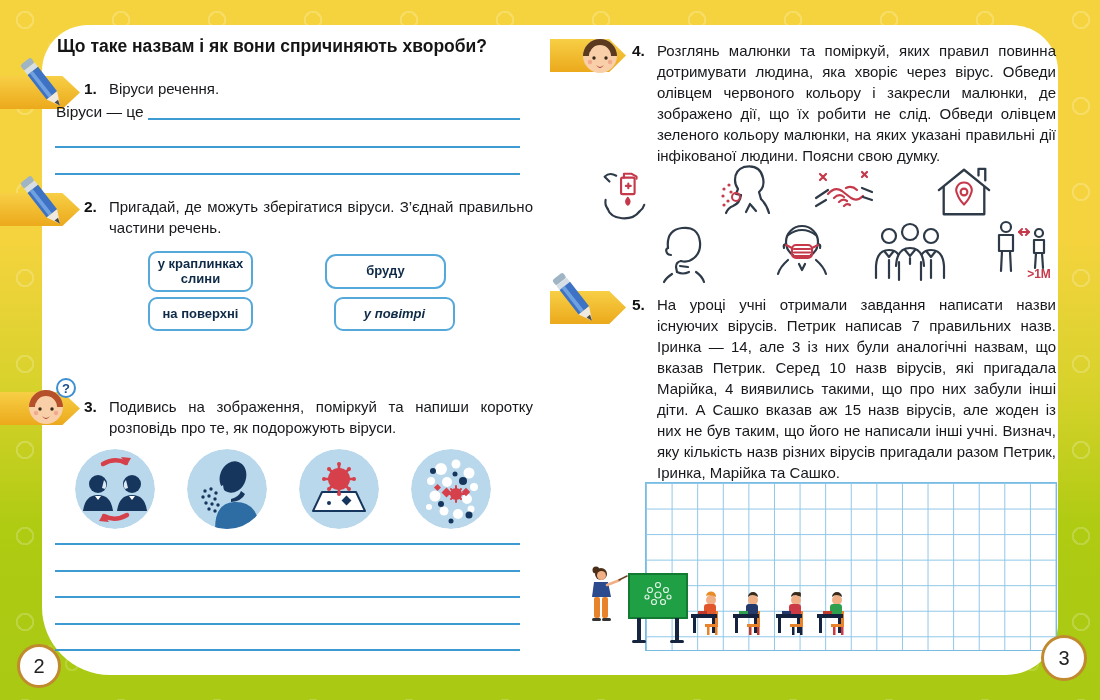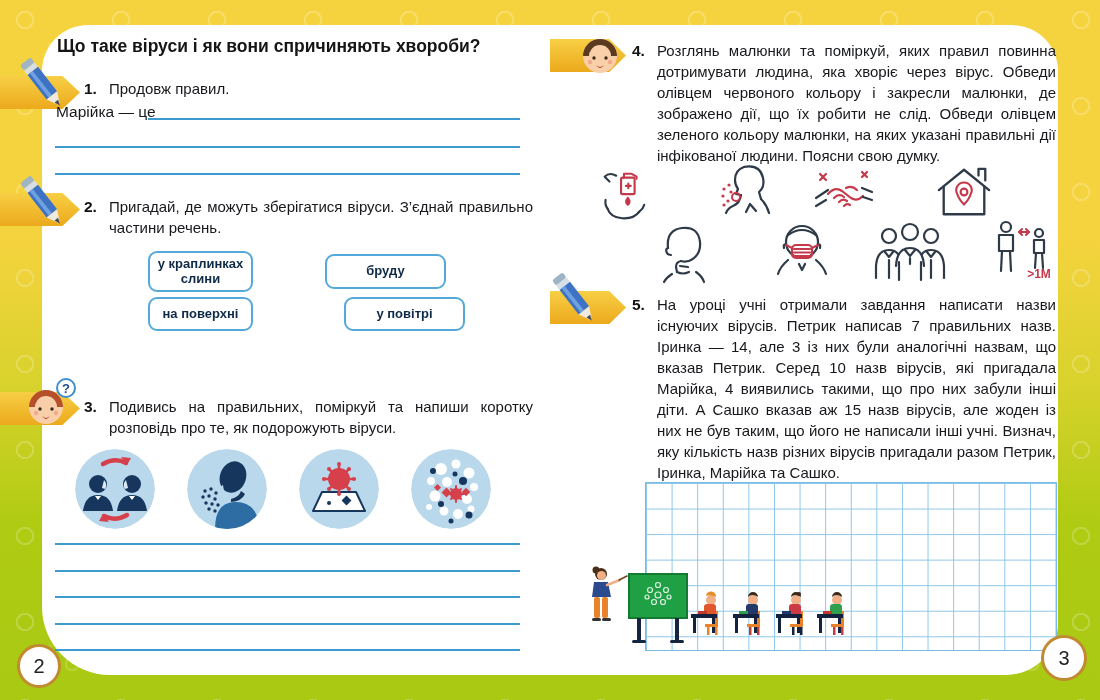--- a/index.html
+++ b/index.html
@@ -34,40 +34,40 @@
       linear-gradient(to bottom,#8EC7E8 1px,transparent 1px);
     background-size:25.6px 25.55px;}
   svg{display:block;}
 </style>
 </head>
 <body>
 
 <div class="stage">
   <div class="spread"></div>
 
-  <div class="abs title" style="left:57px;top:36px;width:482px;">Що таке віруси і як вони спричиняють хвороби?</div>
+  <div class="abs title" style="left:57px;top:36px;width:482px;">Що таке назвам і як вони спричиняють хвороби?</div>
 
   <div class="abs banner" style="left:0;top:76px;"></div>
   <div class="abs" style="left:20px;top:53px;">
     <svg width="46" height="62" viewBox="0 0 40 56">
       <g transform="rotate(-38 20 28)">
         <rect x="14" y="2" width="12" height="6" rx="2" fill="#9FB4C4"></rect>
         <rect x="14" y="8" width="12" height="5" fill="#D7DFE6"></rect>
         <rect x="14" y="13" width="12" height="28" fill="#3D72C4"></rect>
         <rect x="16.5" y="13" width="3.5" height="28" fill="#6FA0DF"></rect>
         <polygon points="14,41 26,41 20,53" fill="#EFE9E0"></polygon>
         <polygon points="18,47.5 22,47.5 20,53" fill="#4A4A4A"></polygon>
       </g>
     </svg>
   </div>
   <p class="abs task-text" style="left:109px;top:78px;width:424px;margin:0;text-align:left;">
     <span class="tnum">1.</span>
-    <span>Продовж правил.</span>
+    <span>Віруси речення.</span>
   </p>
-  <div class="abs" style="left:56px;top:103px;font-size:15.5px;color:#17181c;">Марійка — це</div>
+  <div class="abs" style="left:56px;top:103px;font-size:15.5px;color:#17181c;">Віруси — це</div>
   <div class="abs wline" style="left:148px;top:118px;width:372px;"></div>
   <div class="abs wline" style="left:55px;top:146px;width:465px;"></div>
   <div class="abs wline" style="left:55px;top:173px;width:465px;"></div>
 
   <div class="abs banner" style="left:0;top:193px;"></div>
   <div class="abs" style="left:20px;top:171px;">
     <svg width="46" height="62" viewBox="0 0 40 56">
       <g transform="rotate(-38 20 28)">
         <rect x="14" y="2" width="12" height="6" rx="2" fill="#9FB4C4"></rect>
         <rect x="14" y="8" width="12" height="5" fill="#D7DFE6"></rect>
@@ -78,41 +78,41 @@
       </g>
     </svg>
   </div>
   <p class="abs task-text" style="left:109px;top:196px;width:424px;margin:0;">
     <span class="tnum">2.</span>
     <span>Пригадай, де можуть зберігатися віруси. З’єднай правильно частини речень.</span>
   </p>
 
   <div class="abs optbox" style="left:148px;top:297px;width:101px;height:30px;">на поверхні</div>
   <div class="abs optbox" style="left:148px;top:251px;width:101px;height:37px;">у краплинках слини</div>
-  <div class="abs optbox" style="left:325px;top:254px;width:117px;height:31px;">бруду</div>
-  <div class="abs optbox" style="left:344px;top:297px;width:117px;height:30px;">у повітрі</div>
+  <div class="abs optbox" style="left:325px;top:254px;width:117px;height:31px;border-radius:11px;">бруду</div>
+  <div class="abs optbox" style="left:334px;top:297px;width:117px;height:30px;font-style:italic;">у повітрі</div>
 
   <div class="abs banner" style="left:0;top:392px;"></div>
   <div class="abs" style="left:20px;top:377px;">
     <svg width="58" height="54" viewBox="0 0 58 54">
       <circle cx="26" cy="30" r="17" fill="#F8CFA8"></circle>
       <path d="M9,30 A17,17 0 0 1 43,30 L37,30 A11,11 0 0 0 15,30 Z" fill="#B5502A"></path>
       <path d="M12,24 q6,-9 16,-8 q-10,3 -12,10 z" fill="#B5502A"></path>
       <circle cx="20" cy="32" r="1.7" fill="#3A2A1A"></circle>
       <circle cx="32" cy="32" r="1.7" fill="#3A2A1A"></circle>
       <path d="M22,39 q4,4 8,0 q-4,6 -8,0 z" fill="#A33327"></path>
       <circle cx="16" cy="36" r="2.2" fill="#F2A98C"></circle>
       <circle cx="36" cy="36" r="2.2" fill="#F2A98C"></circle>
       <circle cx="46" cy="11" r="9" fill="#fff" stroke="#3D8FD1" stroke-width="2"></circle>
       <text x="46" y="15.5" text-anchor="middle" font-size="13" font-weight="bold" fill="#1B4E8C">?</text>
     </svg>
   </div>
   <p class="abs task-text" style="left:109px;top:396px;width:424px;margin:0;">
     <span class="tnum">3.</span>
-    <span>Подивись на правильних, поміркуй та напиши коротку розповідь про те, як подорожують віруси.</span>
+    <span>Подивись на зображення, поміркуй та напиши коротку розповідь про те, як подорожують віруси.</span>
   </p>
 
   <div class="abs circle-img" style="left:75px;top:449px;">
     <svg width="80" height="80" viewBox="0 0 80 80">
       <circle cx="40" cy="40" r="40" fill="#B9D8EC"></circle>
       <circle cx="23" cy="35" r="9" fill="#16365E"></circle>
       <path d="M29,31 q4,4 1,9 l-3,-1 z" fill="#DCEAF5"></path>
       <path d="M8,62 q2,-16 15,-16 q13,0 15,16 z" fill="#16365E"></path>
       <path d="M20,47 l3,4 l3,-4 z" fill="#fff"></path>
       <circle cx="57" cy="35" r="9" fill="#16365E"></circle>

